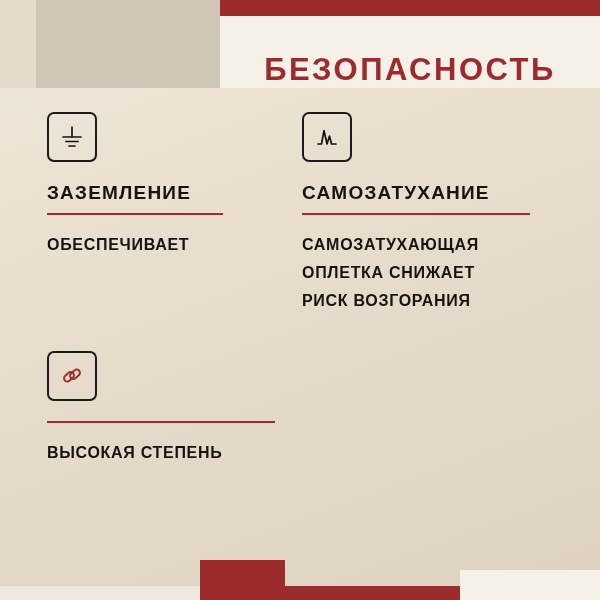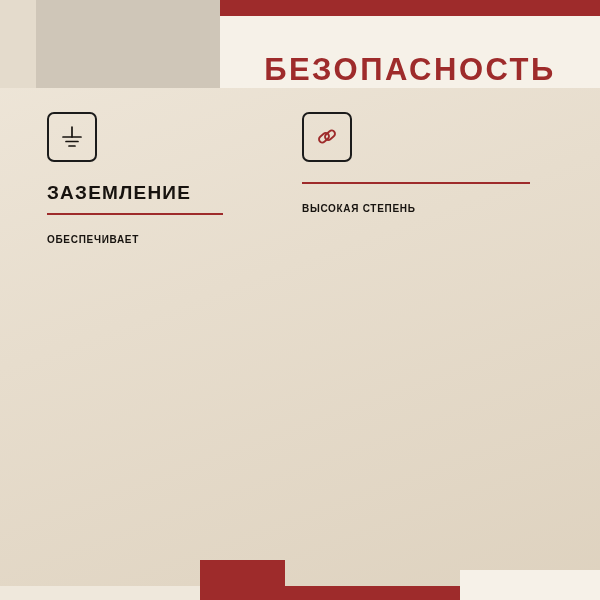--- a/index.html
+++ b/index.html
@@ -143,21 +143,21 @@
   .rule {
     height: 2px;
     background: #9e2b2b;
     width: 176px;
     margin-bottom: 16px;
   }
   .rule.wide {
     width: 228px;
   }
   .cell-desc {
-    font-size: 10px;
+    font-size: 16px;
     font-weight: bold;
     letter-spacing: 0.7px;
     line-height: 1.75;
     color: #17130f;
     text-transform: uppercase;
   }
 </style>
 </head>
 <body>
 
@@ -185,20 +185,34 @@
         </svg>
       </div>
       <div class="cell-title">ЗАЗЕМЛЕНИЕ</div>
       <div class="rule"></div>
       <div class="cell-desc">
         <div>ОБЕСПЕЧИВАЕТ</div>
       </div>
     </div>
 
 
+    <div class="cell">
+      <div class="icon-box">
+        <svg width="26" height="26" viewBox="0 0 26 26" fill="none" stroke="#17130f" stroke-width="1.7" stroke-linecap="round" stroke-linejoin="round">
+          <path d="M4 20 L7.5 20 L10 6.5 L13 20 L15.5 12 L17.5 20 L22 20"></path>
+        </svg>
+      </div>
+      <div class="cell-title">САМОЗАТУХАНИЕ</div>
+      <div class="rule wide"></div>
+      <div class="cell-desc">
+        <div>САМОЗАТУХАЮЩАЯ</div>
+        <div>ОПЛЕТКА СНИЖАЕТ</div>
+        <div>РИСК ВОЗГОРАНИЯ</div>
+      </div>
+    </div>
 
     <div class="cell">
       <div class="icon-box">
         <svg width="26" height="26" viewBox="0 0 26 26" fill="none" stroke="#9e2b2b" stroke-width="1.9" stroke-linecap="round" stroke-linejoin="round">
           <rect x="4.5" y="10.5" width="11" height="6.5" rx="3.25" transform="rotate(-40 10 13.75)"></rect>
           <rect x="10.5" y="8" width="11" height="6.5" rx="3.25" transform="rotate(-40 16 11.25)"></rect>
         </svg>
       </div>
       <div class="rule wide"></div>
       <div class="cell-desc">

